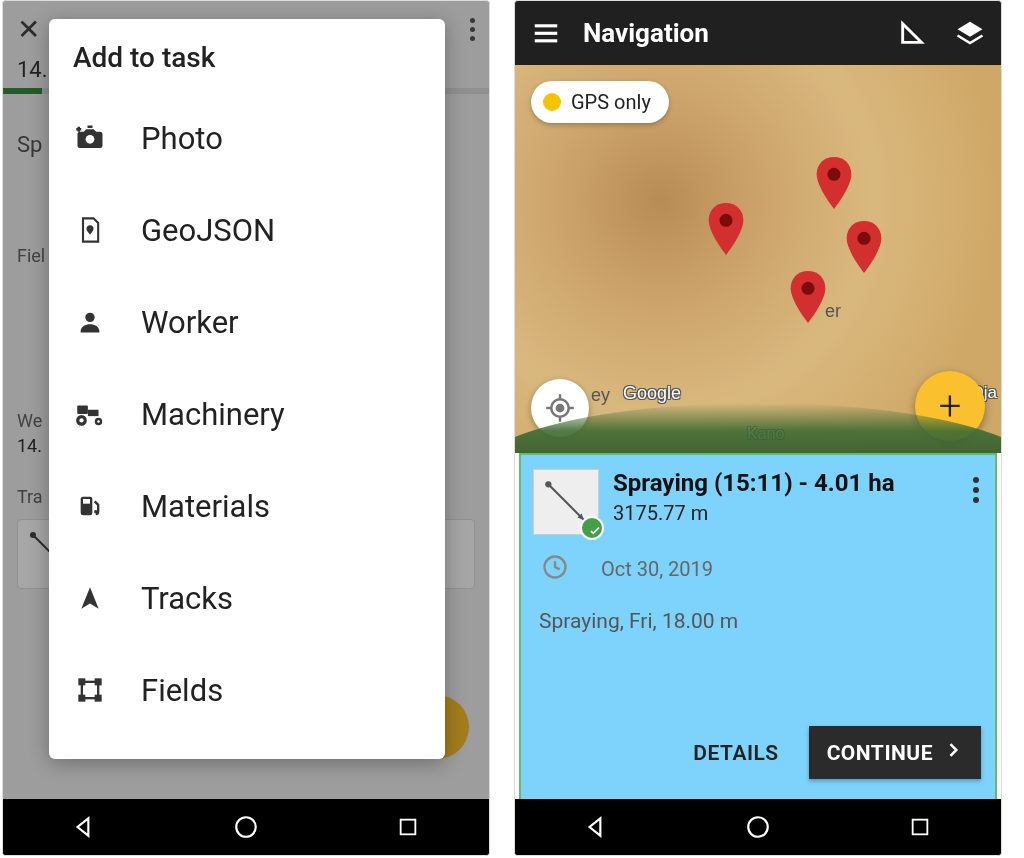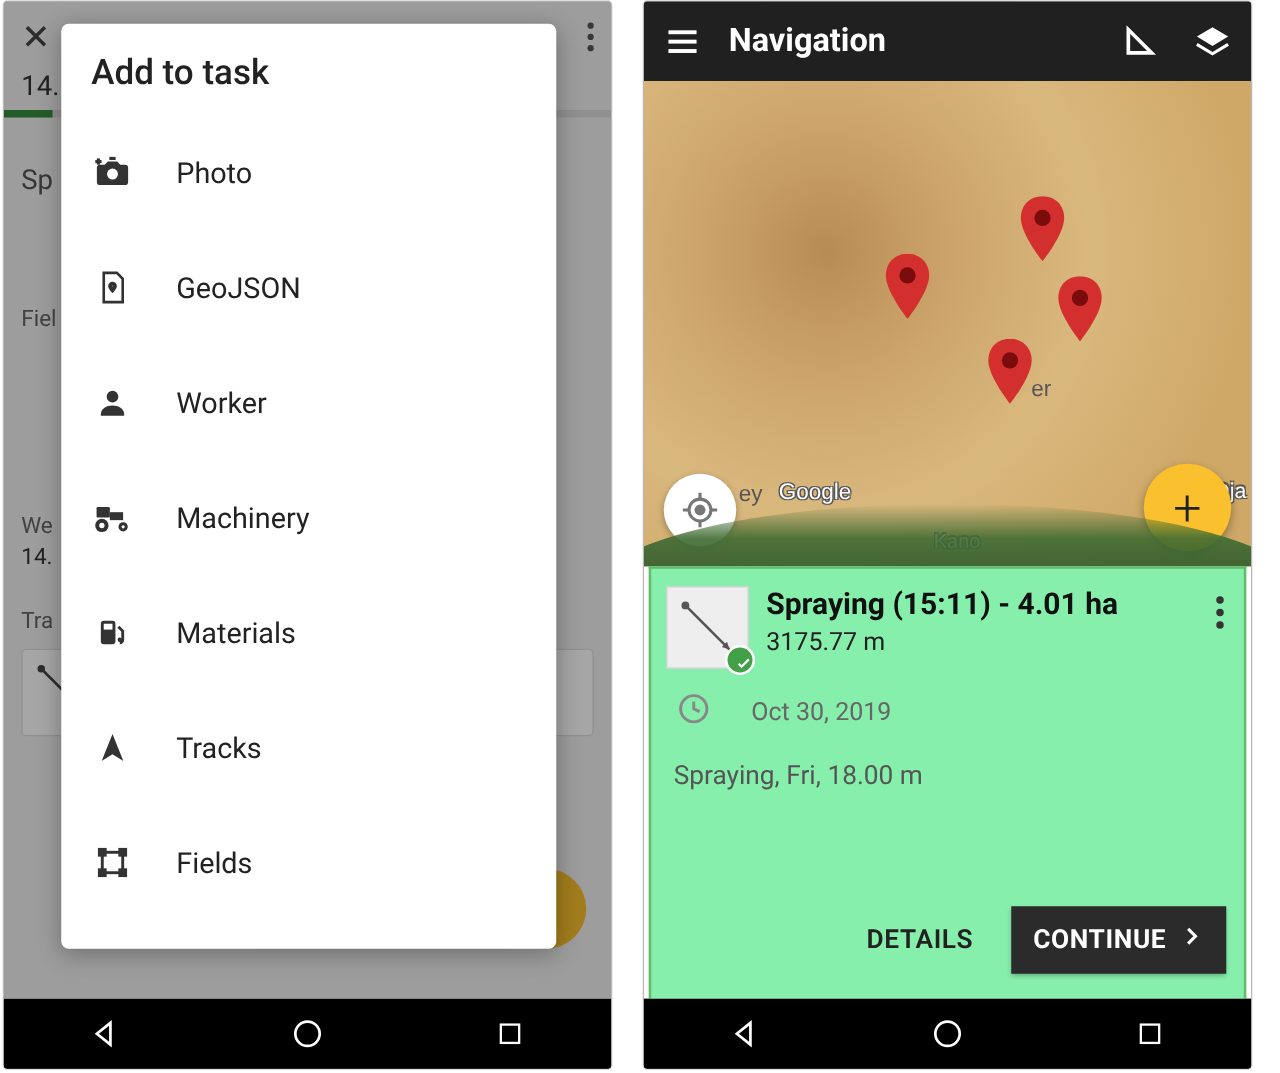--- a/index.html
+++ b/index.html
@@ -76,21 +76,21 @@
     bottom:40px;
     background:#fff;
     border-radius:6px;
     box-shadow:0 4px 20px rgba(0,0,0,0.3);
     padding:18px 0 10px;
     display:flex; flex-direction:column;
   }
   .dialog-title { font-size:28px; font-weight:500; color:#222; padding:4px 24px 18px; }
   .menu-item { display:flex; align-items:center; height:92px; padding:0 24px; cursor:pointer; }
   .menu-item .icon { width:34px; height:34px; color:#333; display:flex; align-items:center; justify-content:center; }
-  .menu-item .label { margin-left:34px; font-size:23px; color:#222; }
+  .menu-item .label { margin-left:34px; font-size:31px; color:#222; }
 
   
   .ab {
     position:absolute; left:0; right:0; top:0; height:64px;
     background:#202020; color:#fff;
     display:flex; align-items:center;
     padding:0 16px;
     gap:18px;
   }
   .ab-title { font-size:26px; font-weight:700; margin-left:4px;}
@@ -135,21 +135,21 @@
   }
   .pin { position:absolute; width:38px; height:52px; }
   .gtext {
     position:absolute; font-size:18px; color:#fff;
     text-shadow: -1px -1px 0 #555, 1px -1px 0 #555, -1px 1px 0 #555, 1px 1px 0 #555;
     font-family: Arial, sans-serif;
   }
 
   .card {
     position:absolute; left:4px; right:4px; bottom:0; height:346px;
-    background:#86efac;
+    background:#7dd3fc;
     border:2px solid #66bb6a;
     border-bottom:none;
   }
   .card-row1 { display:flex; align-items:flex-start; padding:14px 12px 6px; gap:14px; }
   .thumb { width:66px; height:66px; background:#eee; border:1px solid #ccc; position:relative; flex:0 0 auto;}
   .thumb svg { position:absolute; inset:6px; }
   .check {
     position:absolute; right:-6px; bottom:-6px;
     width:24px; height:24px; border-radius:50%; background:#43a047;
     display:flex; align-items:center; justify-content:center; color:#fff;
@@ -337,20 +337,24 @@
       </div>
       <div class="ab-icon" style="margin-left:10px;">
         <svg viewBox="0 0 24 24" width="30" height="30" fill="#fff">
             <path d="M12 3 L22 9 L12 15 L2 9 Z"></path>
             <path d="M2 14 L12 20 L22 14" fill="none" stroke="#fff" stroke-width="2"></path>
           </svg>
       </div>
     </div>
 
     <div class="map">
+      <div class="chip">
+        <span class="dot"></span>
+        <span>GPS only</span>
+      </div>
 
       <svg class="pin" style="left:300px; top:92px;" viewBox="0 0 24 36">
           <path fill="#d32f2f" d="M12 0C5 0 0 5 0 12c0 9 12 24 12 24s12-15 12-24C24 5 19 0 12 0z"></path>
           <circle cx="12" cy="12" r="4.5" fill="#7a0c0c"></circle>
         </svg>
       <svg class="pin" style="left:192px; top:138px;" viewBox="0 0 24 36">
           <path fill="#d32f2f" d="M12 0C5 0 0 5 0 12c0 9 12 24 12 24s12-15 12-24C24 5 19 0 12 0z"></path>
           <circle cx="12" cy="12" r="4.5" fill="#7a0c0c"></circle>
         </svg>
       <svg class="pin" style="left:330px; top:156px;" viewBox="0 0 24 36">

